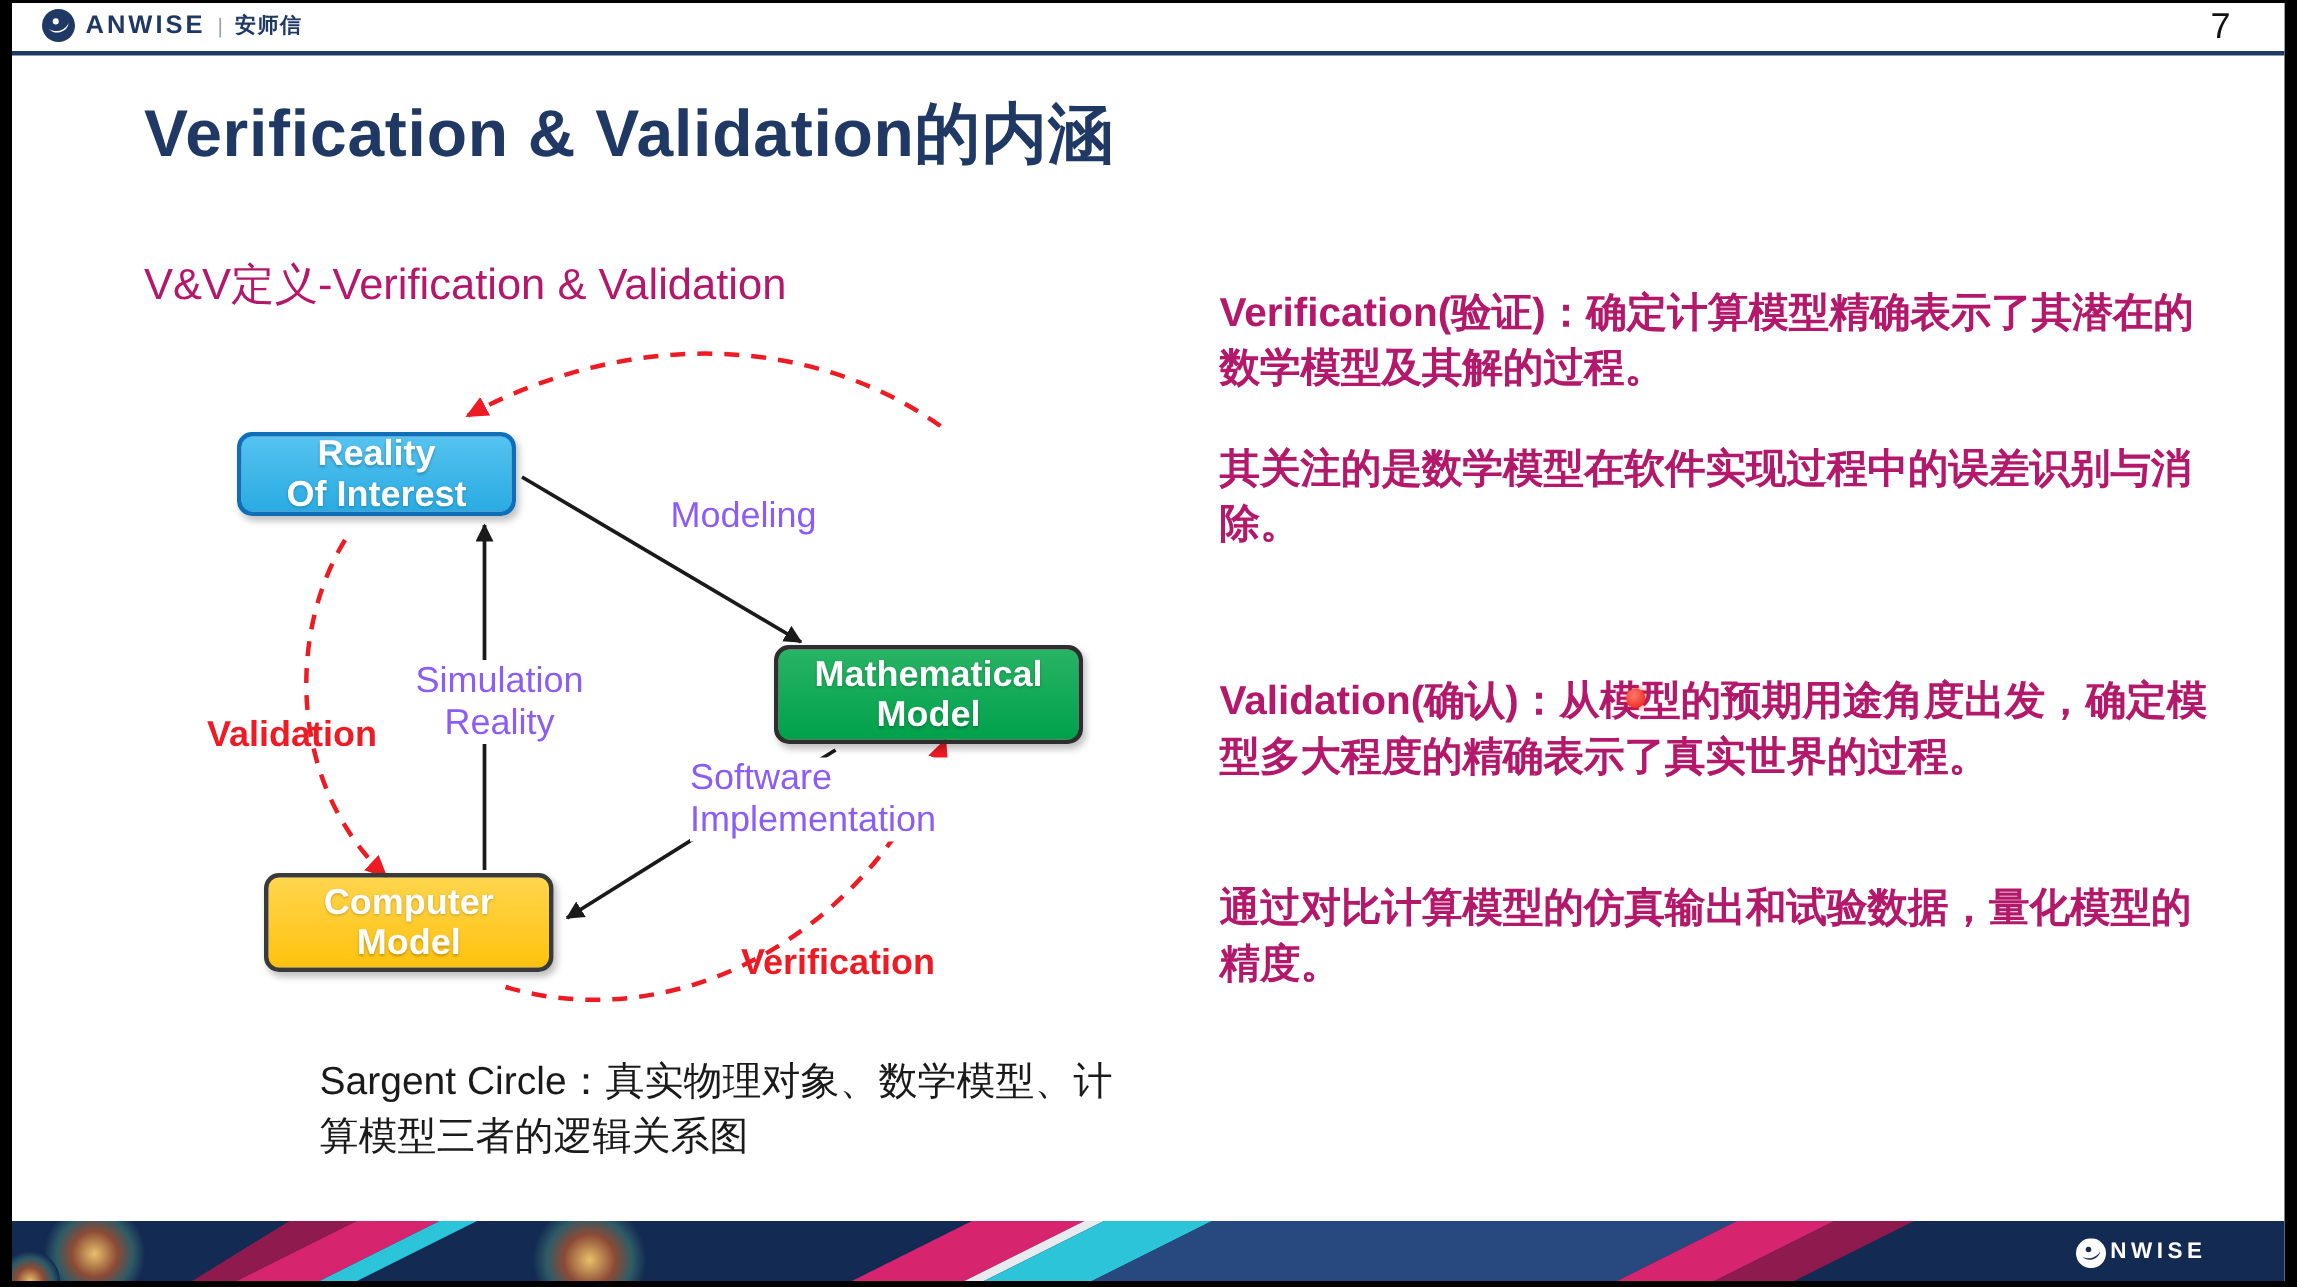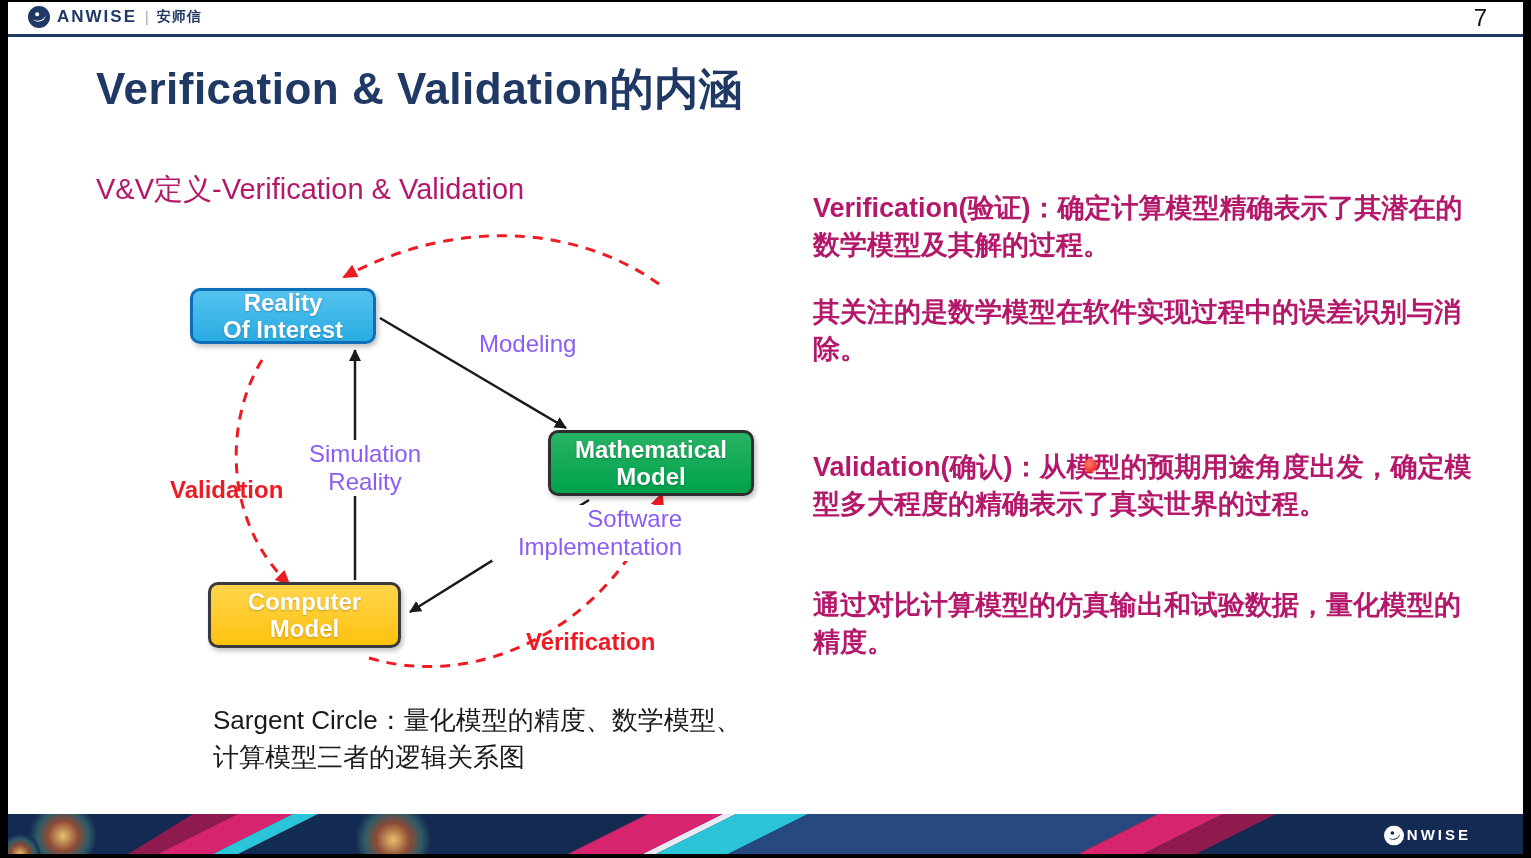--- a/index.html
+++ b/index.html
@@ -19,40 +19,40 @@
   .header-rule { position:absolute; left:0; top:32px; width:100%; height:3px;
                  background:var(--navy,#1F3864); }
 
   
   .title { position:absolute; left:88px; top:58px; font-size:44px; font-weight:700;
            color:var(--navy,#1F3864); letter-spacing:0.5px; }
   .subtitle { position:absolute; left:88px; top:168px; font-size:29px; font-weight:400;
               color:var(--magenta,#B4186B);text-align:center; }
 
   
-  .diagram { position:absolute; left:146px; top:220px; width:660px; height:480px;text-decoration:underline; }
+  .diagram { position:absolute; left:114px; top:220px; width:660px; height:480px;text-decoration:underline; }
   .diagram svg.arrows { position:absolute; left:0; top:0; }
   .node { position:absolute; border-radius:10px; color:#fff; font-weight:600;
           display:flex; flex-direction:column; align-items:center; justify-content:center;
           font-size:24px; line-height:27px; text-shadow:0 1px 2px rgba(0,0,0,.25);
           box-shadow:2px 3px 5px rgba(0,0,0,.25); }
   .node-reality  { left:36px;  top:66px;  width:186px; height:56px;
                    background:linear-gradient(#55c3f0,var(--blue-box,#29ABE2));
                    border:3px solid var(--blue-border,#0E6EB8); }
   .node-math     { left:394px; top:208px; width:206px; height:66px;
                    background:linear-gradient(#28b465,var(--green-box,#00A14B));
                    border:3px solid #2e2e2e; }
   .node-computer { left:54px;  top:360px; width:193px; height:66px;
                    background:linear-gradient(#ffd54d,var(--gold-box,#FFC20E));
                    border:3px solid #3a3a3a;align-items:center; }
   .edge-label { position:absolute; font-size:24px; color:#8b5cf6; background:#fff;
                 line-height:28px; }
   .lbl-modeling   { left:325px; top:108px; }
   .lbl-simulation { left:136px; top:218px; width:150px; text-align:center; }
-  .lbl-software   { left:338px; top:283px; width:190px; text-align:right; }
+  .lbl-software   { left:338px; top:283px; width:190px; text-align:left; }
   .red-label { position:absolute; font-size:24px; font-weight:700;
                color:var(--red,#ED1C24); background:transparent;margin-top:22px; }
   .lbl-validation   { left:16px;  top:232px; }
   .lbl-verification { left:372px; top:384px; }
 
   .caption { position:absolute; left:205px; top:700px; width:545px; font-size:26px;
              line-height:37px; color:#1a1a1a; }
 
   
   .def { position:absolute; left:805px; width:665px; font-size:27px; font-weight:700;
@@ -137,21 +137,21 @@
       <div>Reality</div>
     </div>
     <div class="edge-label lbl-software">
       <div>Software</div>
       <div>Implementation</div>
     </div>
     <div class="red-label lbl-validation">Validation</div>
     <div class="red-label lbl-verification">Verification</div>
   </div>
 
-  <p class="caption">Sargent Circle：量化模型的精度、数学模型、计算模型三者的逻辑关系图</p>
+  <p class="caption">Sargent Circle：真实物理对象、数学模型、计算模型三者的逻辑关系图</p>
 
   <p class="def def-1">Verification(验证)：确定计算模型精确表示了其潜在的数学模型及其解的过程。</p>
   <p class="def def-2">其关注的是数学模型在软件实现过程中的误差识别与消除。</p>
   <p class="def def-3">Validation(确认)：从模型的预期用途角度出发，确定模型多大程度的精确表示了真实世界的过程。</p>
   <p class="def def-4">通过对比计算模型的仿真输出和试验数据，量化模型的精度。</p>
   <div class="laser-dot"></div>
 
   <div class="footer">
     <svg width="1515" height="40" viewBox="0 0 1515 40">
       <defs>

